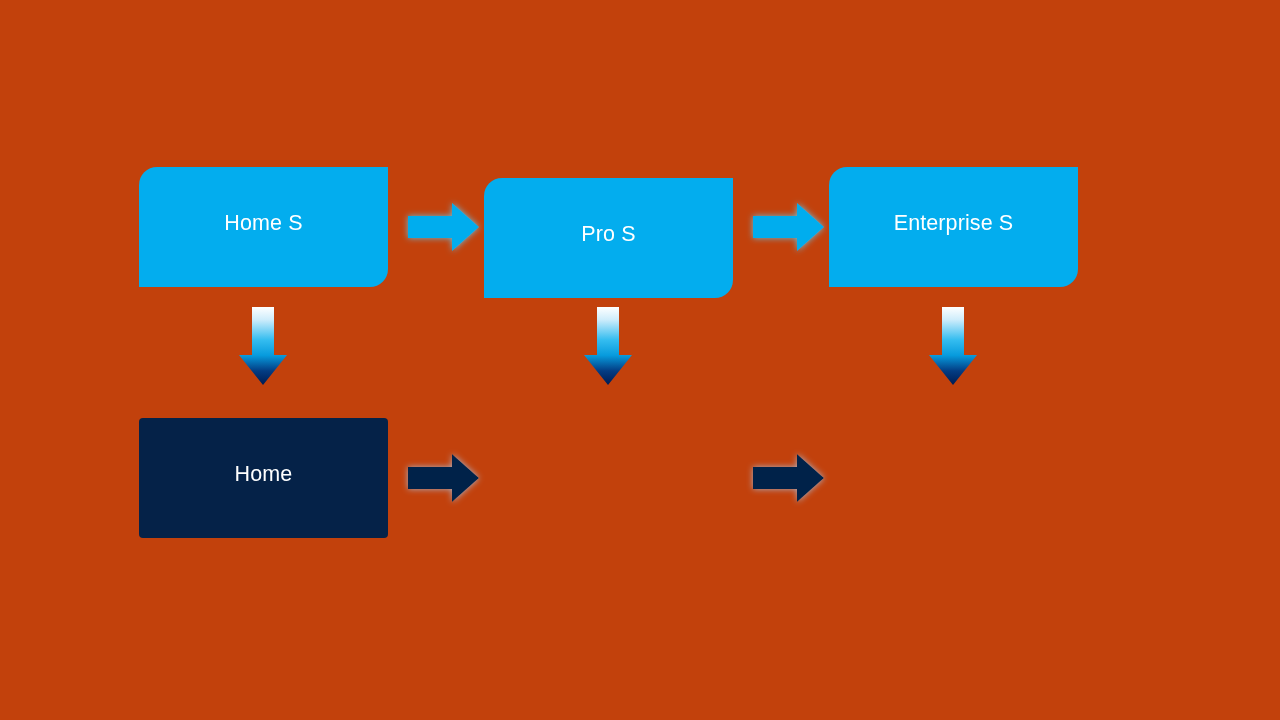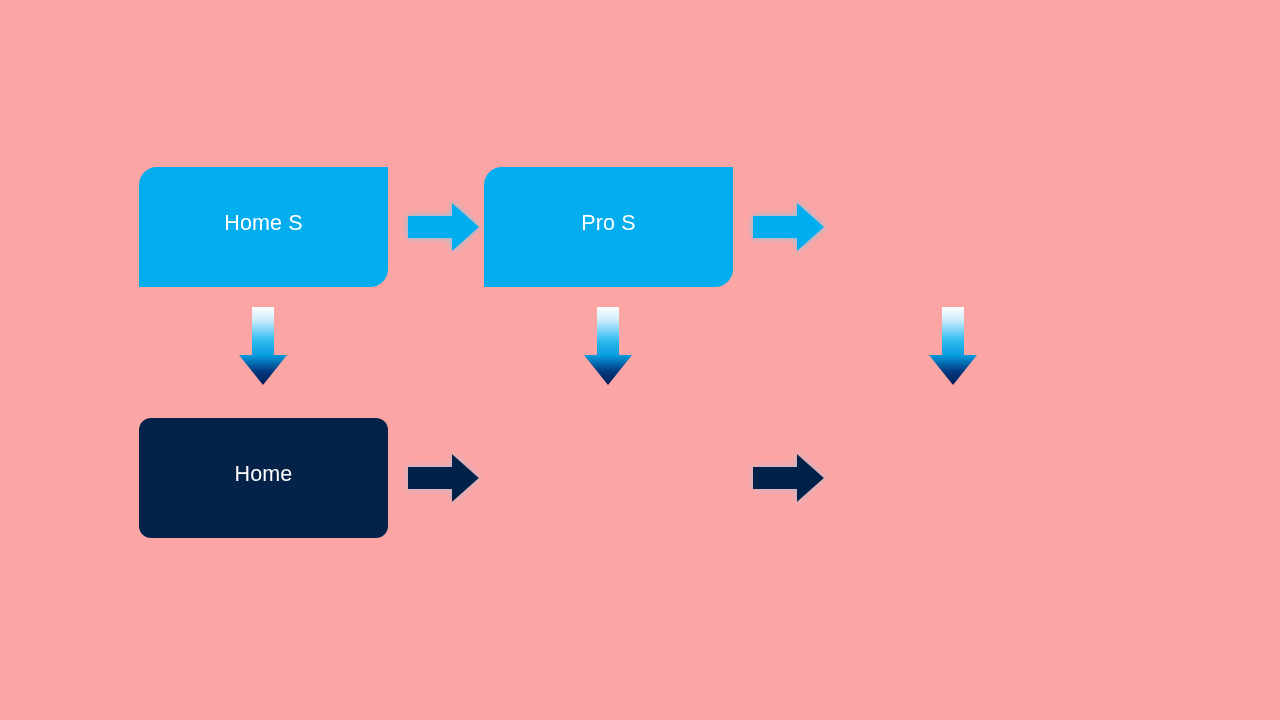--- a/index.html
+++ b/index.html
@@ -11,21 +11,21 @@
     width: 1280px;
     height: 720px;
     overflow: hidden;
     font-family: "Liberation Sans", sans-serif;
   }
 
   #canvas {
     position: relative;
     width: 1280px;
     height: 720px;
-    background: #fca5a5;
+    background: #c2410c;
   }
 
   
   .node {
     position: absolute;
     display: flex;
     align-items: center;
     justify-content: center;
     box-sizing: border-box;
     color: #ffffff;
@@ -40,29 +40,29 @@
     position: relative;
     top: -3px;
   }
 
   .node--service {
     background: #03ADEE;
     border-radius: 18px 0 18px 0;
   }
   .node--product {
     background: #052248;
-    border-radius: 12px;
+    border-radius: 4px;
   }
 
   
   .row-top  { top: 167px; height: 120px; }
   .row-bot  { top: 418px; height: 120px; }
 
   .col-1 { left: 139px; width: 249px; }
-  .col-2 { left: 484px; width: 249px; }
+  .col-2 { left: 484px; width: 249px; margin-top: 11px; }
   .col-3 { left: 829px; width: 249px; }
 
   
   .arrow {
     position: absolute;
     line-height: 0;
   }
   .arrow svg { display: block; overflow: visible; }
 
   .arrow-h-top  { width: 86px;  height: 62px; top: 196px; }
@@ -81,20 +81,23 @@
 <div id="canvas">
 
   <div class="node node--service row-top col-1">
     <span class="node-label">Home S</span>
   </div>
 
   <div class="node node--service row-top col-2">
     <span class="node-label">Pro S</span>
   </div>
 
+  <div class="node node--service row-top col-3">
+    <span class="node-label">Enterprise S</span>
+  </div>
 
   <div class="node node--product row-bot col-1">
     <span class="node-label">Home</span>
   </div>
 
 
 
   <svg width="0" height="0" style="position:absolute" aria-hidden="true">
     <defs>
       <linearGradient id="gradDown" x1="0" y1="0" x2="0" y2="1">

